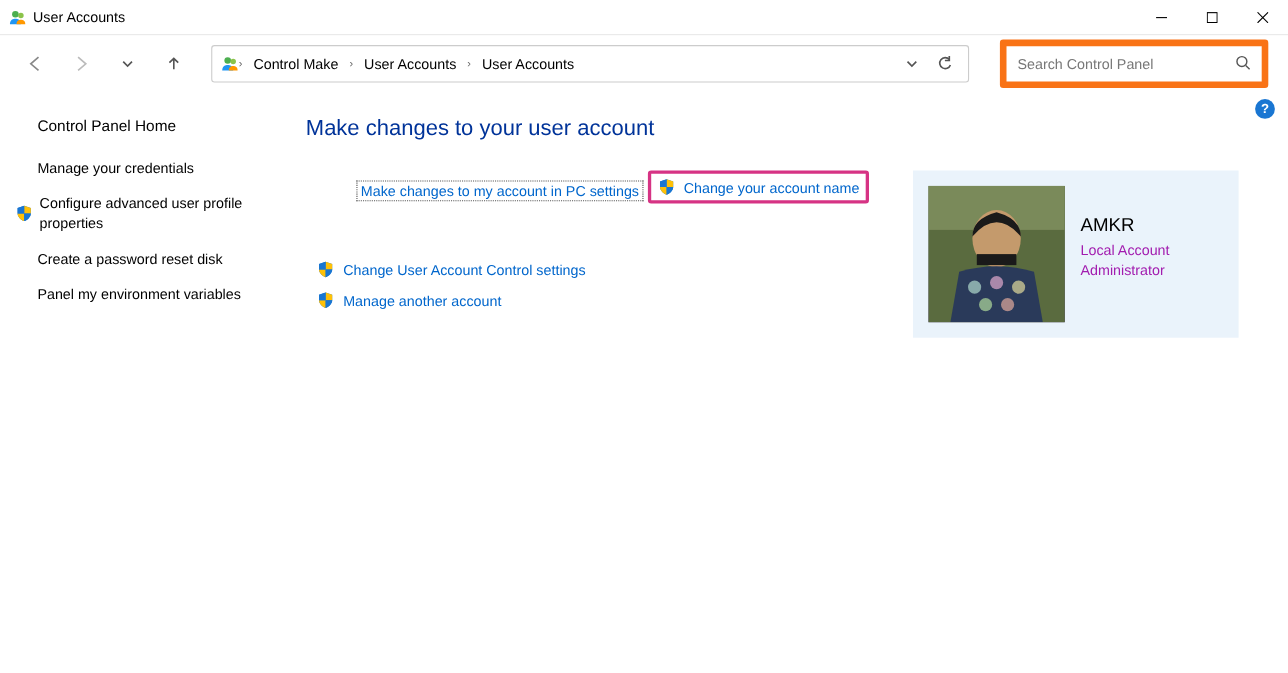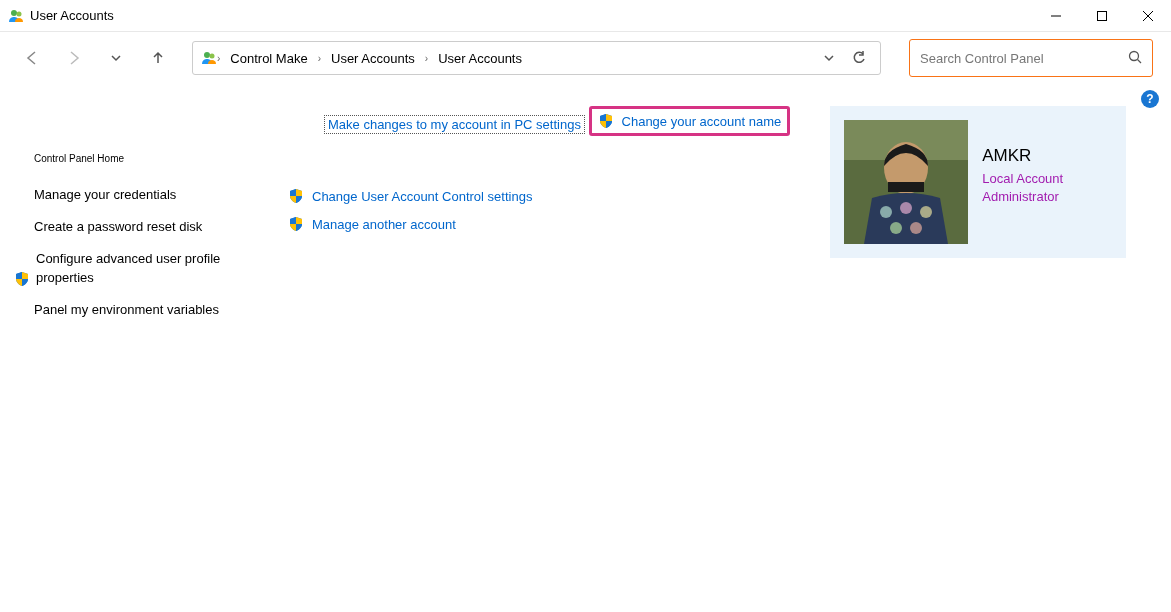--- a/index.html
+++ b/index.html
@@ -76,21 +76,21 @@
       width: 30px;
       height: 30px;
       display: flex;
       align-items: center;
       justify-content: center;
       color: #555;
     }
     .search-box {
       width: 244px;
       height: 38px;
-      border: 1px solid #f97316;
+      border: 6px solid #f97316;
       border-radius: 3px;
       display: flex;
       align-items: center;
       padding: 16px 10px;
       margin-left: 14px;
     }
     .search-box input {
       border: none;
       outline: none;
       flex: 1;
@@ -116,31 +116,30 @@
       display: flex;
       align-items: center;
       justify-content: center;
       font-weight: bold;
     }
     .sidebar {
       width: 260px;
       padding: 22px 14px 0 34px;
     }
     .cp-home {
-      font-size: 10px;
+      font-size: 14px;
       color: #000;
       margin-bottom: 22px;
-      margin-top: 47px;
     }
     .side-item {
       font-size: 13px;
       color: #000;
       margin-bottom: 14px;
       display: flex;
-      align-items: flex-end;
+      align-items: center;
       gap: 6px;
     }
     .side-item.iconed { margin-left: -20px; }
     .side-item .txt { line-height: 1.4; }
     .main {
       flex: 1;
       padding: 22px 20px 0 18px;
     }
     .page-heading {
       font-size: 20px;
@@ -321,37 +320,38 @@
 
 <div class="content">
   <div class="help-badge">?</div>
 
   <div class="sidebar">
     <div class="cp-home">Control Panel Home</div>
 
     <div class="side-item">
       <span class="txt">Manage your credentials</span>
     </div>
-    <div class="side-item">
-      <span class="txt">Create a password reset disk</span>
-    </div>
     <div class="side-item iconed">
       <span class="shield-icon">
         <svg width="16" height="16">
             <use href="#shield-g"></use>
           </svg>
       </span>
       <span class="txt">Configure advanced user profile properties</span>
     </div>
     <div class="side-item">
+      <span class="txt">Create a password reset disk</span>
+    </div>
+    <div class="side-item">
       <span class="txt">Panel my environment variables</span>
     </div>
   </div>
 
   <div class="main">
+    <div class="page-heading">Make changes to your user account</div>
 
     <div class="columns">
       <div class="actions">
         <div class="link-row first">
           <span class="linktext">Make changes to my account in PC settings</span>
         </div>
 
         <div class="highlighted link-row">
           <span class="shield-icon">
             <svg width="16" height="16">

